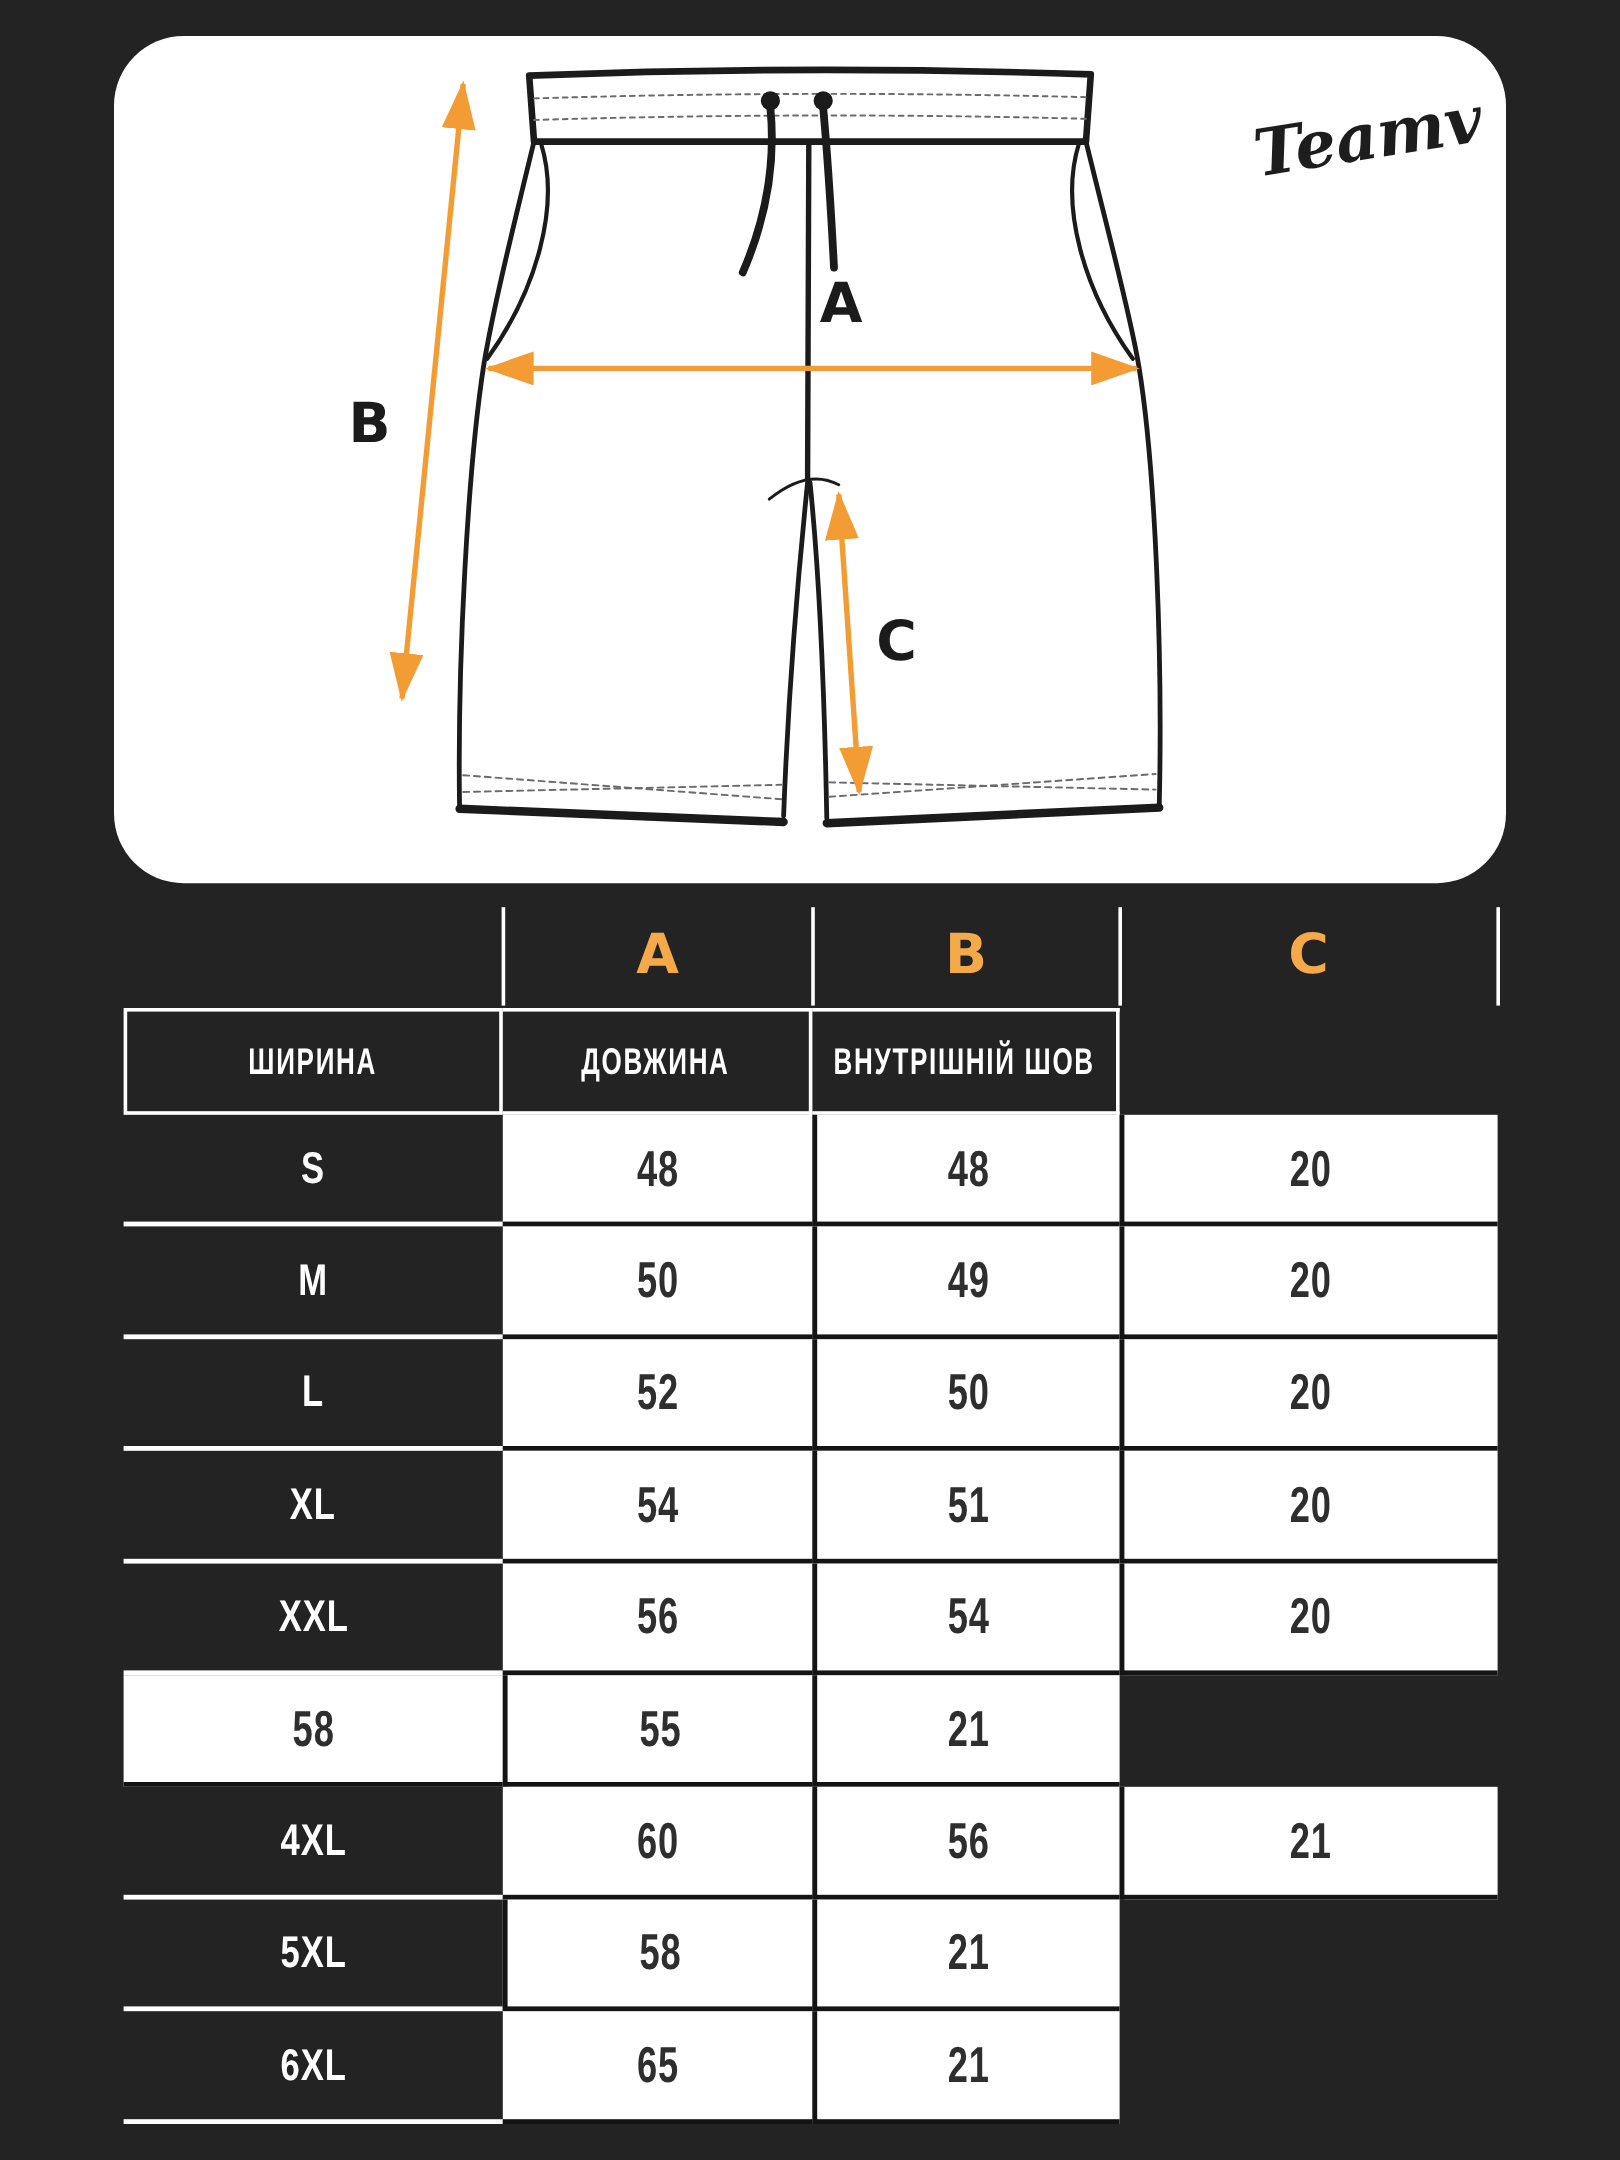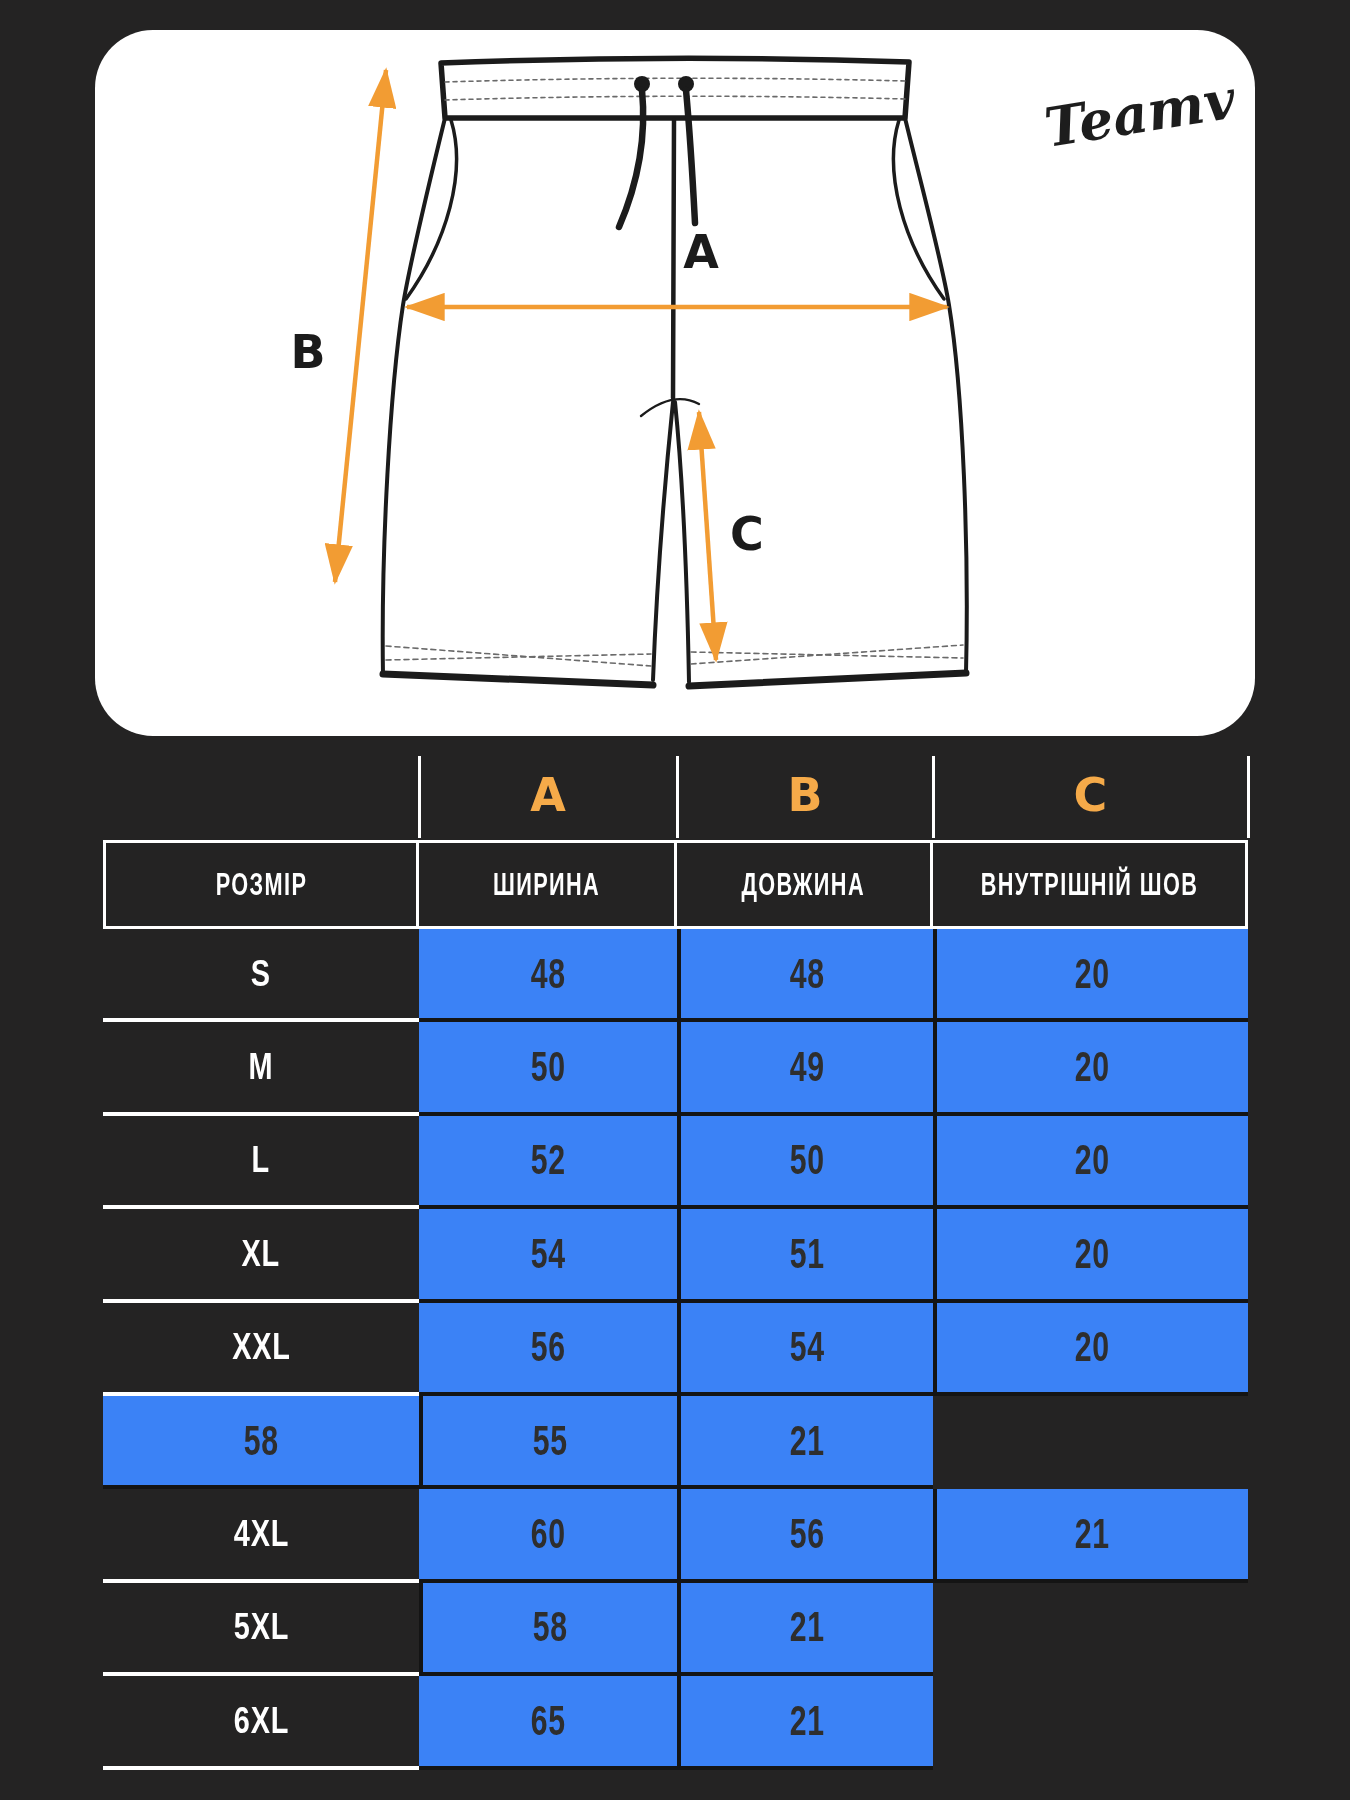--- a/index.html
+++ b/index.html
@@ -56,21 +56,21 @@
     font-size:31px; font-weight:bold;
   }
   .boxed .cell + .cell { border-left:none;align-items:center; }
 
   
   .data .size-cell {
     color:#ffffff; font-size:37px; font-weight:bold;
     border-bottom:4px solid #ffffff;
   }
   .data .val-cell {
-    background:#3b82f6;
+    background:#ffffff;
     color:#2e2e2e; font-size:42px; font-weight:bold;
     border-bottom:4px solid #141414;
   }
   .data .val-cell.vb, .data .val-cell.vc { border-left:4px solid #141414; }
 
   
   .cond   { display:inline-block; transform:scaleX(0.70); letter-spacing:2px; white-space:nowrap; }
   .cond-s { display:inline-block; transform:scaleX(0.78); letter-spacing:1px; white-space:nowrap; }
   .cond-n { display:inline-block; transform:scaleX(0.72); letter-spacing:1px; white-space:nowrap; }
 </style>
@@ -133,23 +133,20 @@
 <div class="size-table">
 
   <div class="trow letters">
     <div class="cell"></div>
     <div class="cell letter-cell">A</div>
     <div class="cell letter-cell">B</div>
     <div class="cell letter-cell">C</div>
   </div>
 
   <div class="trow boxed">
-    <div class="cell">
-        <span class="cond">РОЗМІР</span>
-      </div>
     <div class="cell">
         <span class="cond">ШИРИНА</span>
       </div>
     <div class="cell">
         <span class="cond">ДОВЖИНА</span>
       </div>
     <div class="cell">
         <span class="cond">ВНУТРІШНІЙ ШОВ</span>
       </div>
   </div>

